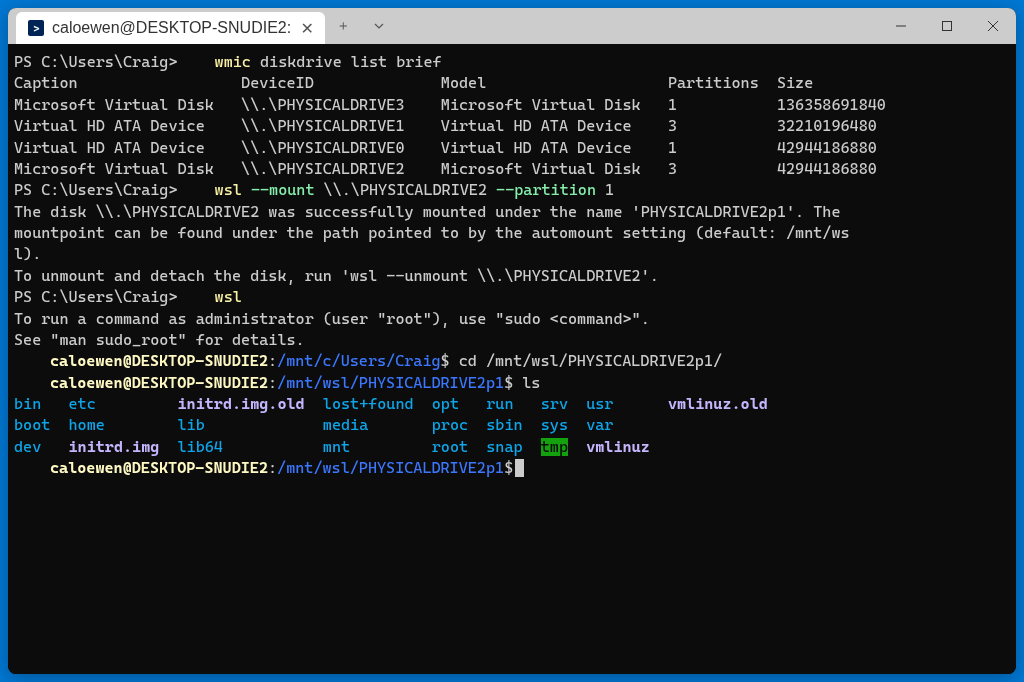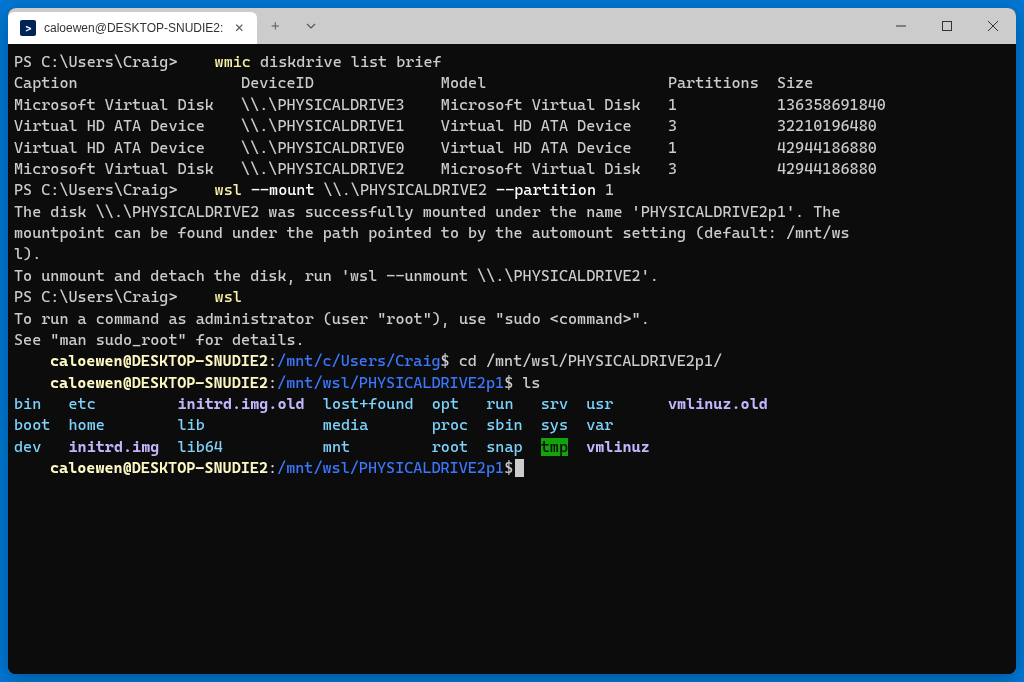--- a/index.html
+++ b/index.html
@@ -33,24 +33,25 @@
     flex: 1;
   }
   .tab {
     display: flex;
     align-items: center;
     background: #ffffff;
     border-top-left-radius: 6px;
     border-top-right-radius: 6px;
     padding: 0 10px 0 12px;
     margin-top: 4px;
+    margin-left: 8px;
     gap: 8px;
     min-width: 230px;
     font-family: 'Segoe UI', sans-serif;
-    font-size: 12px;
+    font-size: 16px;
     color: #333;
   }
   .tab .icon {
     width: 16px; height: 16px;
     background: #012456;
     border-radius: 2px;
     display: flex;
     align-items: center;
     justify-content: center;
   }
@@ -94,24 +95,24 @@
     background: #0c0c0c;
     padding: 8px 6px;
     font-size: 15.5px;
     line-height: 1.38;
     color: #cccccc;
     overflow: hidden;
     white-space: pre;
     font-family: 'Cascadia Mono', 'Consolas', monospace;
   }
   .yellow { color: #f9f1a5; margin-left: 28px; }
-  .grey   { color: #ffffff; }
+  .grey   { color: #86efac; }
   .bgreen { color: #fef9c3; font-weight: bold; margin-left: 36px; }
   .bblue  { color: #3b78ff; font-weight: normal; }
-  .blue   { color: #7dd3fc; text-align: center; }
+  .blue   { color: #0ea5e9; text-align: center; }
   .cyan   { color: #c4b5fd; font-weight: bold; }
   .tmp    { background: #13a10e; color: #0c0c0c; font-weight: normal; }
   .cursor {
     display: inline-block;
     width: 9px; height: 18px;
     background: #cccccc;
     vertical-align: text-bottom;
     margin-left: 2px;
   }
 </style>

